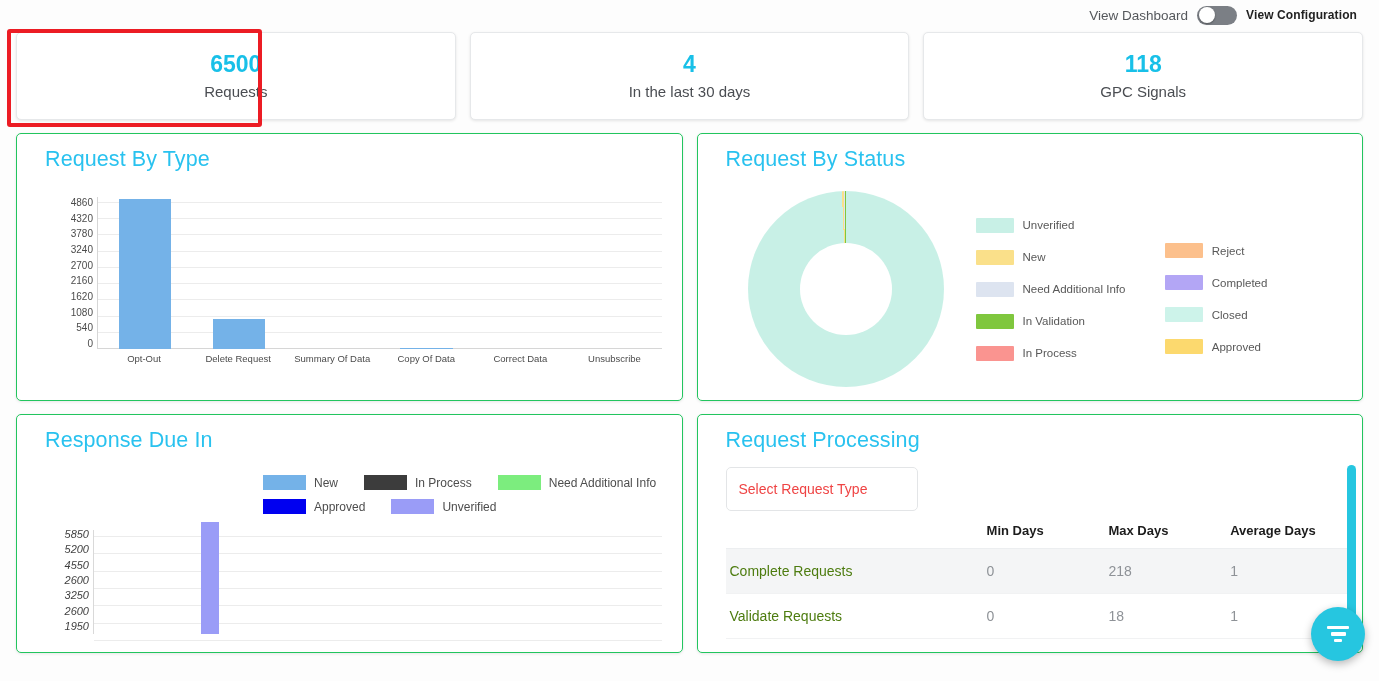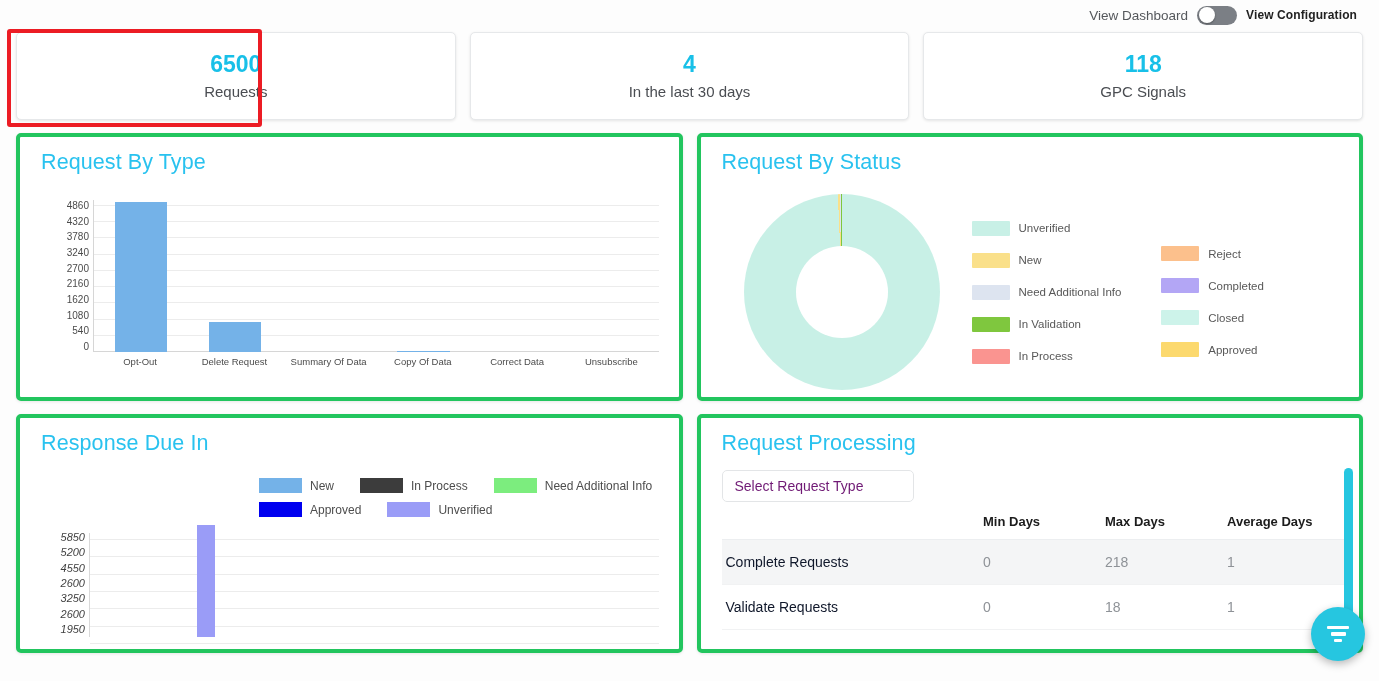--- a/index.html
+++ b/index.html
@@ -42,23 +42,23 @@
   .kpi.selected { position: relative; }
   .kpi-highlight {
     position:absolute; left:7px; top:29px; width:255px; height:98px;
     border:4px solid #ec1c24; border-radius:3px; pointer-events:none; z-index:40;
   }
 
   
   .panels { display:flex; gap:14px; padding: 13px 16px 0 16px; }
   .col { flex:1; display:flex; flex-direction:column; gap:13px; min-width:0; }
   .panel {
-    background:#fff; border:4px solid #22c55e; border-radius:5px;
+    background:#fff; border:1px solid #22c55e; border-radius:5px;
     box-shadow: 0 1px 3px rgba(0,0,0,.09);
-    padding: 13px 14px 10px 21px; position:relative; overflow:hidden;
+    padding: 13px 14px 10px 28px; position:relative; overflow:hidden;
   }
   .panel-title { font-size: 21.5px; color:#29c2ef; font-weight: 400; letter-spacing:.1px; }
   .p-type   { height: 268px; }
   .p-status { height: 268px; }
   .p-due    { height: 239px; }
   .p-proc   { height: 239px; }
 
   
   .chart-wrap { position:relative; margin-top: 25px; height: 180px; }
   .yaxis {
@@ -114,39 +114,39 @@
     position:absolute; left:0; top:0; width:44px; height:104px;
     display:flex; flex-direction:column; justify-content:space-between;
     align-items:flex-end; font-size: 11px; color:#3f3f3f;
   }
   .due-plot { position:absolute; left:48px; right:6px; top:2px; height:104px; border-left:1px solid #d9d9d9; }
   .due-grid { position:absolute; left:0; right:0; height:1px; background:#ececec; }
   .due-bar { position:absolute; top:-8px; bottom:0; width: 18px; left: 107px; background:#9a9cf7; }
 
   
   .select-box {
-    margin-top: 14px; width: 192px; height: 32px;
+    margin-top: 14px; width: 192px; height: 44px;
     border:1px solid #e3e5e7; border-radius:5px;
     display:flex; align-items:center; padding-left: 12px;
-    font-size: 14px; color:#701a75; cursor:pointer; background:#fff;
+    font-size: 14px; color:#ef4444; cursor:pointer; background:#fff;
   }
   .proc-table { margin-top: 6px; width: 100%; border-collapse:collapse; }
   .proc-table th {
     font-size: 13px; color:#1c1c1c; font-weight:700; text-align:left;
     padding: 6px 4px 10px 4px; border-bottom:1px solid #eceef0;
   }
   .proc-table th:first-child { width: 38%; }
   .proc-table th:nth-child(2),
   .proc-table th:nth-child(3),
   .proc-table th:nth-child(4) { width: 18%; }
   .proc-table td {
     font-size: 14px; color:#8e9297; padding: 14px 4px; border-bottom:1px solid #f1f2f3;
   }
   .proc-table tr.alt td { background:#f4f5f6; }
-  .proc-table td.rowname { color:#0f172a; }
+  .proc-table td.rowname { color:#4d7c0f; }
 
   .vscroll {
     position:absolute; right: 6px; top: 50px; width: 9px; height: 165px;
     background:#26c6e0; border-radius: 5px;
   }
 
   
   .fab {
     position:absolute; right: 14px; bottom: 20px;
     width: 54px; height: 54px; border-radius:50%;

